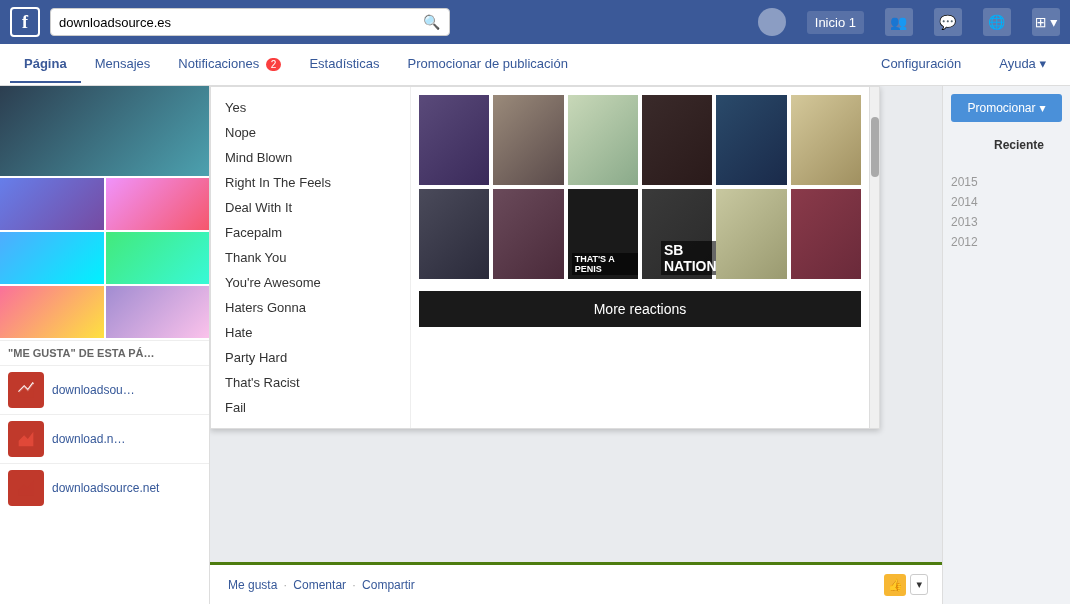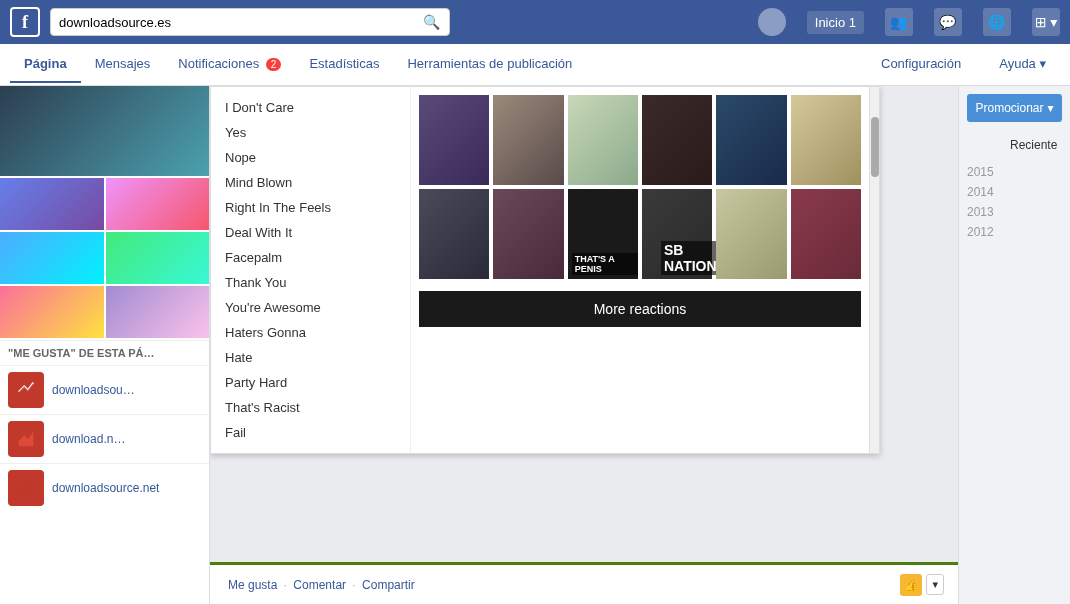--- a/index.html
+++ b/index.html
@@ -245,21 +245,21 @@
       border: 1px solid #ccc;
       border-radius: 3px;
       padding: 3px 5px;
       font-size: 11px;
       cursor: pointer;
       color: #333;
     }
 
     
     .right-sidebar {
-      width: 112px;
+      width: 128px;
       background: #f0f2f5;
       border-left: 1px solid #ddd;
       padding: 8px;
       flex-shrink: 0;
     }
     .promocionar-btn {
       background: #4a90d9;
       color: #fff;
       border: none;
       border-radius: 3px;
@@ -274,22 +274,22 @@
     .year-section { margin-top: 8px; }
     .year-label {
       font-size: 12px;
       color: #999;
       padding: 3px 0;
       cursor: pointer;
     }
     .reciente-label {
       font-size: 12px;
       color: #333;
-      font-weight: normal;
-      margin-bottom: 10px;
+      font-weight: bold;
+      margin-bottom: 20px;
       padding-left: 43px;
     }
 
     
     .sidebar-grid {
       display: grid;
       grid-template-columns: 1fr 1fr;
       gap: 2px;
       margin-bottom: 2px;
     }
@@ -333,21 +333,21 @@
 </div>
 
 <div class="page-tabs">
   <div class="page-tab active">Página</div>
   <div class="page-tab">Mensajes</div>
   <div class="page-tab">
     <span>Notificaciones</span>
     <span class="badge">2</span>
   </div>
   <div class="page-tab">Estadísticas</div>
-  <div class="page-tab">Herramientas de publicación</div>
+  <div class="page-tab">Promocionar de publicación</div>
   <div class="tab-right">
     <div class="page-tab">Configuración</div>
     <div class="page-tab">
       <span>Ayuda</span> ▾
     </div>
   </div>
 </div>
 
 <div class="main-layout">
 
@@ -391,21 +391,20 @@
       </div>
       <span class="me-gusta-text">downloadsource.net</span>
     </div>
   </div>
 
   <div class="center-content">
 
     <div class="reaction-dropdown">
 
       <div class="reaction-list">
-        <div class="reaction-item">I Don't Care</div>
         <div class="reaction-item">Yes</div>
         <div class="reaction-item">Nope</div>
         <div class="reaction-item">Mind Blown</div>
         <div class="reaction-item">Right In The Feels</div>
         <div class="reaction-item">Deal With It</div>
         <div class="reaction-item">Facepalm</div>
         <div class="reaction-item">Thank You</div>
         <div class="reaction-item">You're Awesome</div>
         <div class="reaction-item">Haters Gonna</div>
         <div class="reaction-item">Hate</div>

